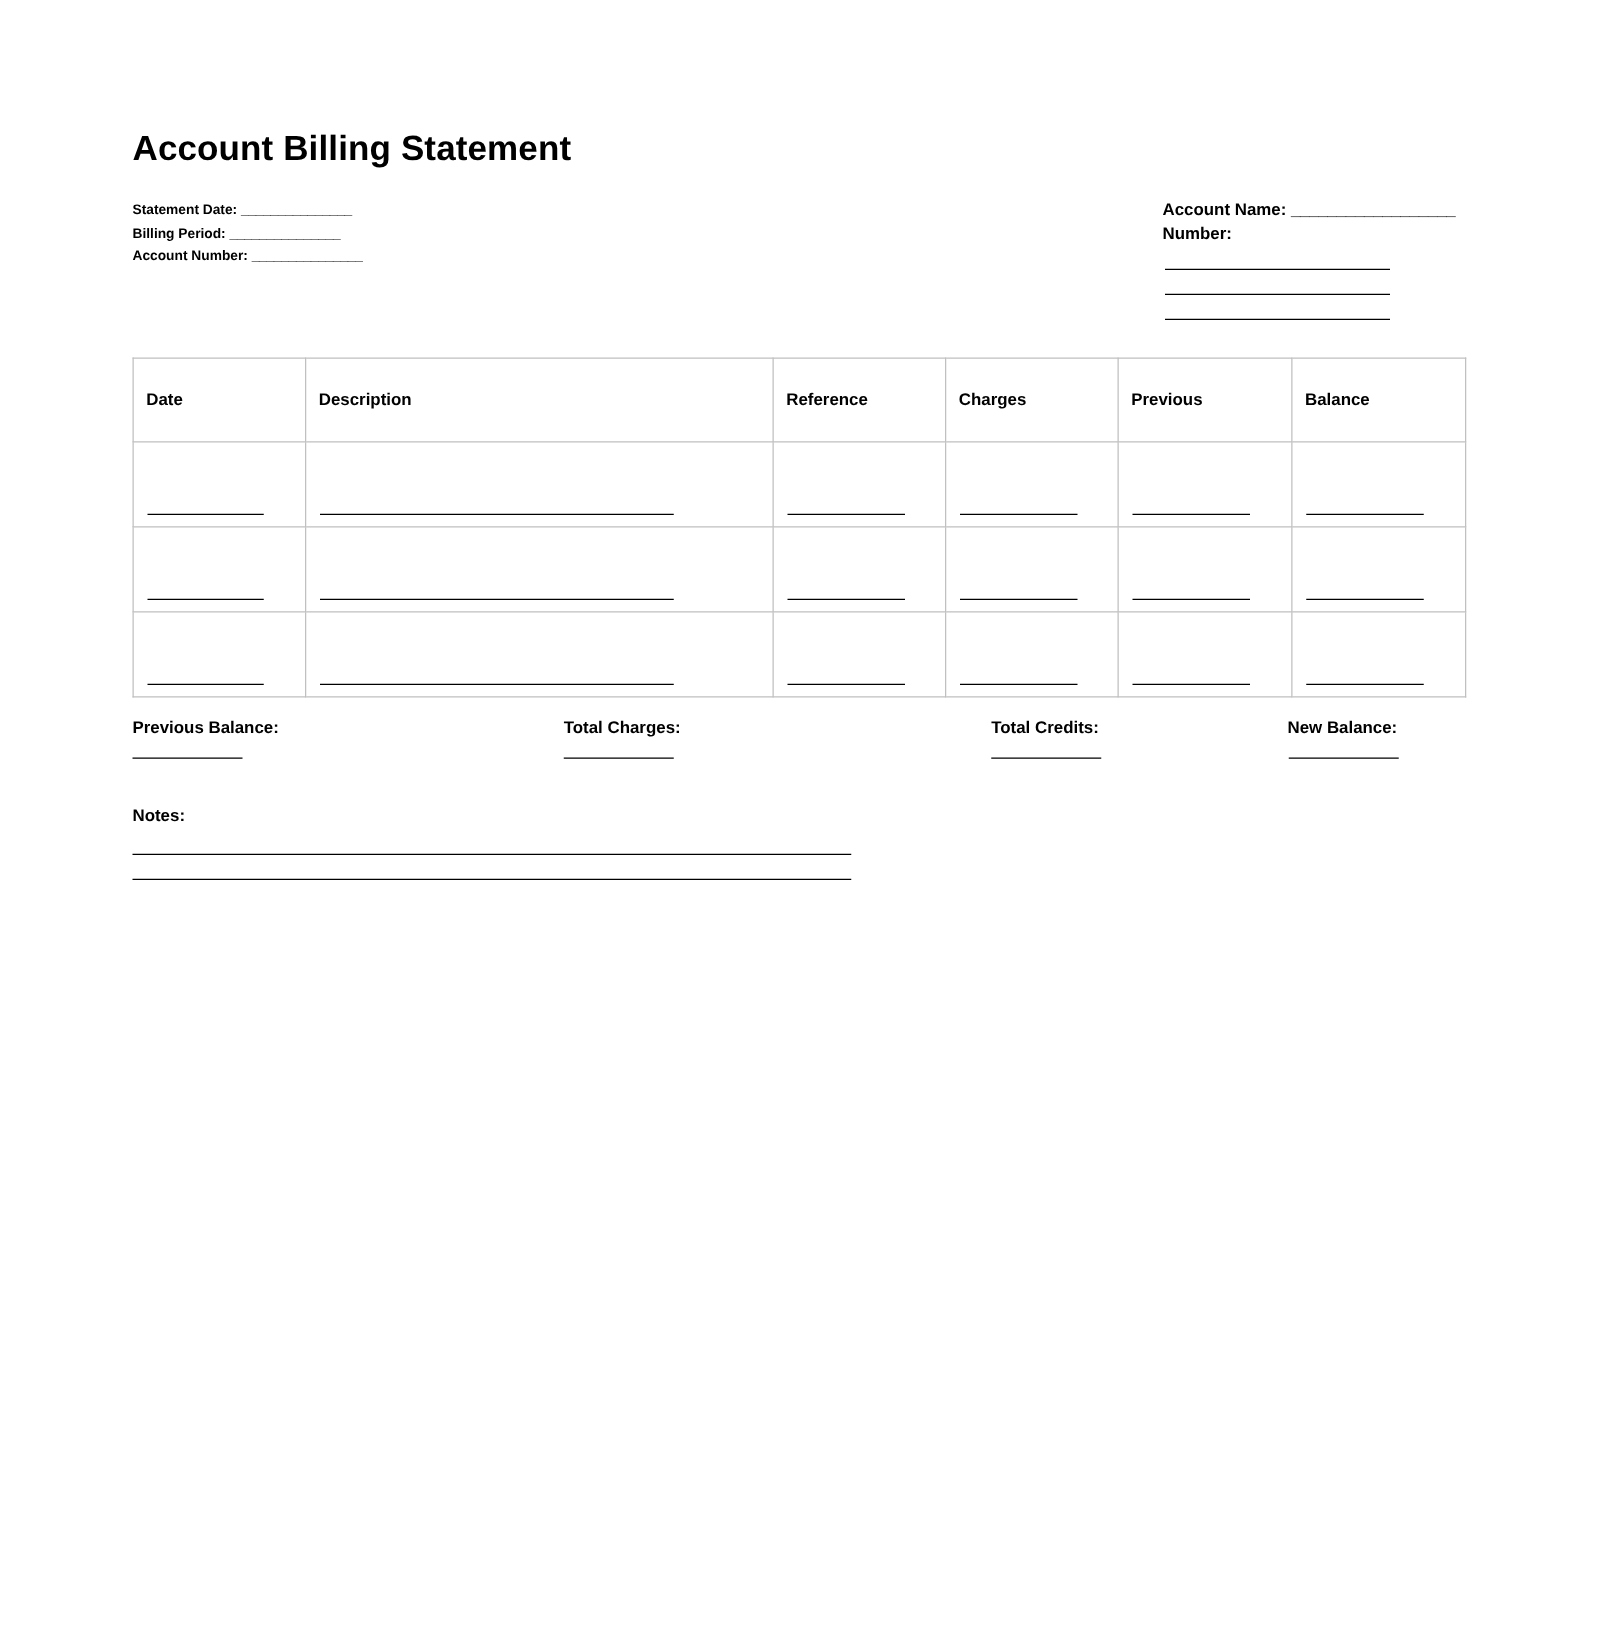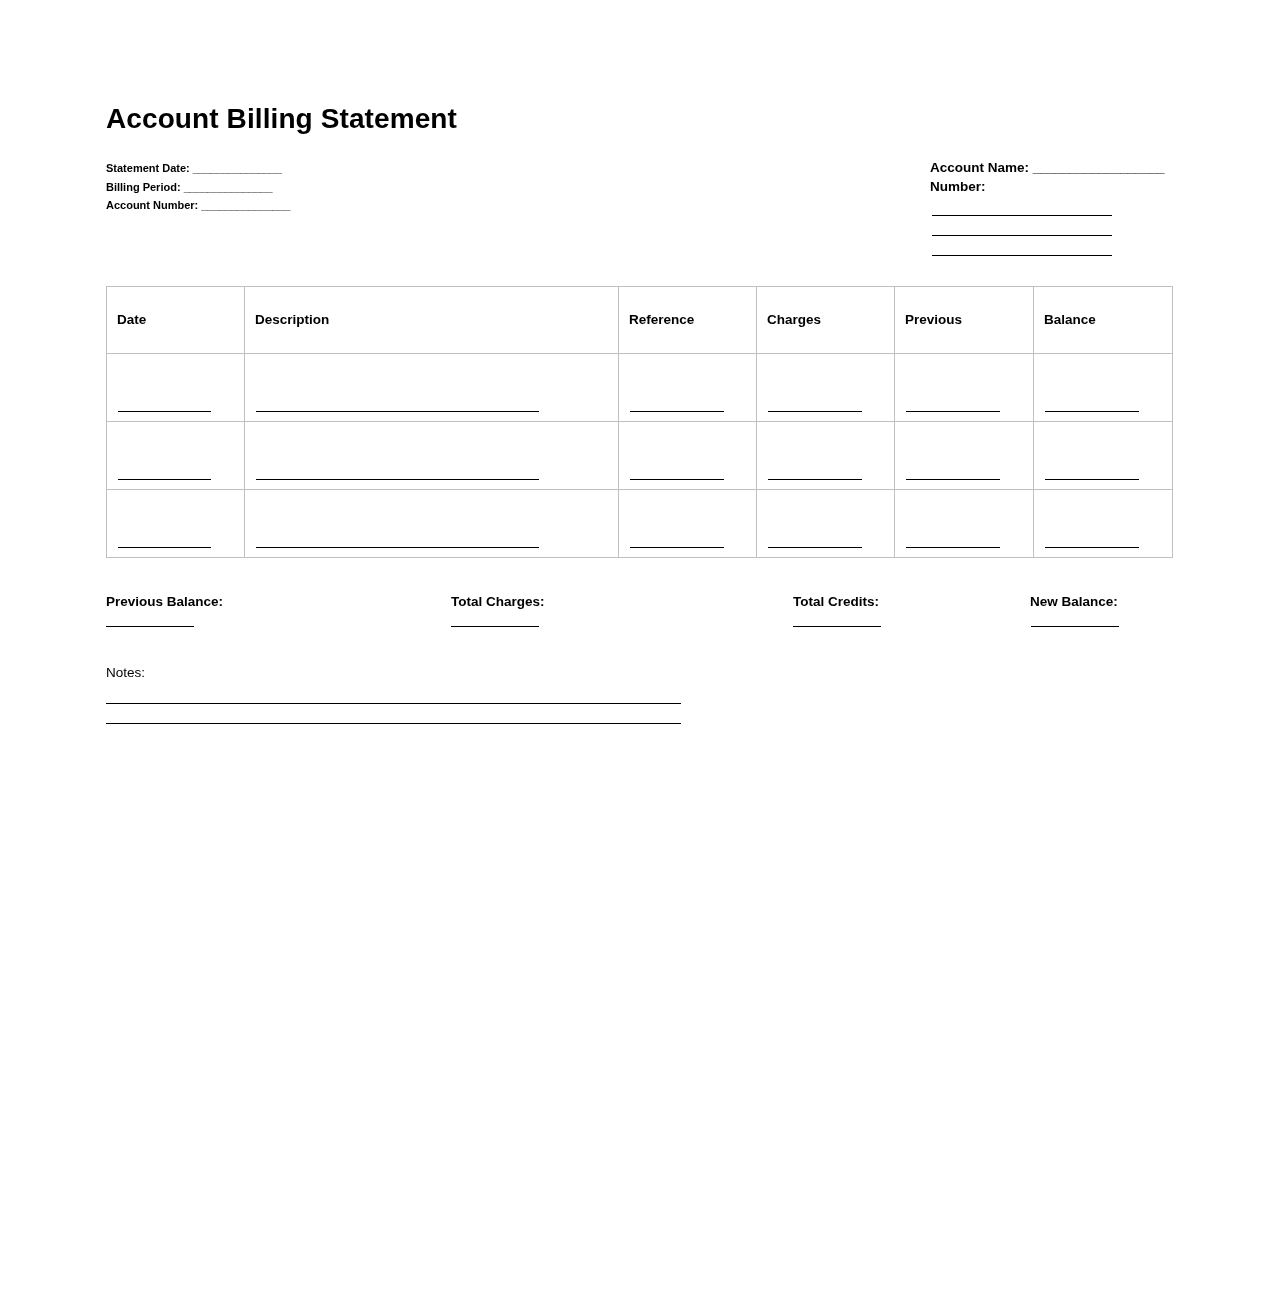--- a/index.html
+++ b/index.html
@@ -119,21 +119,21 @@
   .fill-date    { width: 93px; }
   .fill-desc    { width: 283px; }
   .fill-ref     { width: 94px; }
   .fill-charges { width: 94px; }
   .fill-credits { width: 94px; }
   .fill-balance { width: 94px; }
 
   
   .summary {
     position: relative;
-    margin-top: 36px;
+    margin-top: 16px;
     height: 46px;
   }
   .summary-item {
     position: absolute;
     top: 0;
     font-size: 13.5px;
     font-weight: bold;
     white-space: nowrap;
   }
   .summary-item .sum-fill {
@@ -152,21 +152,21 @@
     margin-left: 0;
   }
   .sum-new .sum-fill { margin-left: 1px; }
 
   
   .notes {
     margin-top: 24px;
   }
   .notes-label {
     font-size: 13.5px;
-    font-weight: normal;
+    font-weight: bold;
     line-height: 18px;
   }
   .notes-line {
     width: 575px;
     height: 0;
     border-bottom: 1.6px solid #000;
     margin-top: 21px;
   }
   .notes-line.second {
     margin-top: 19px;

